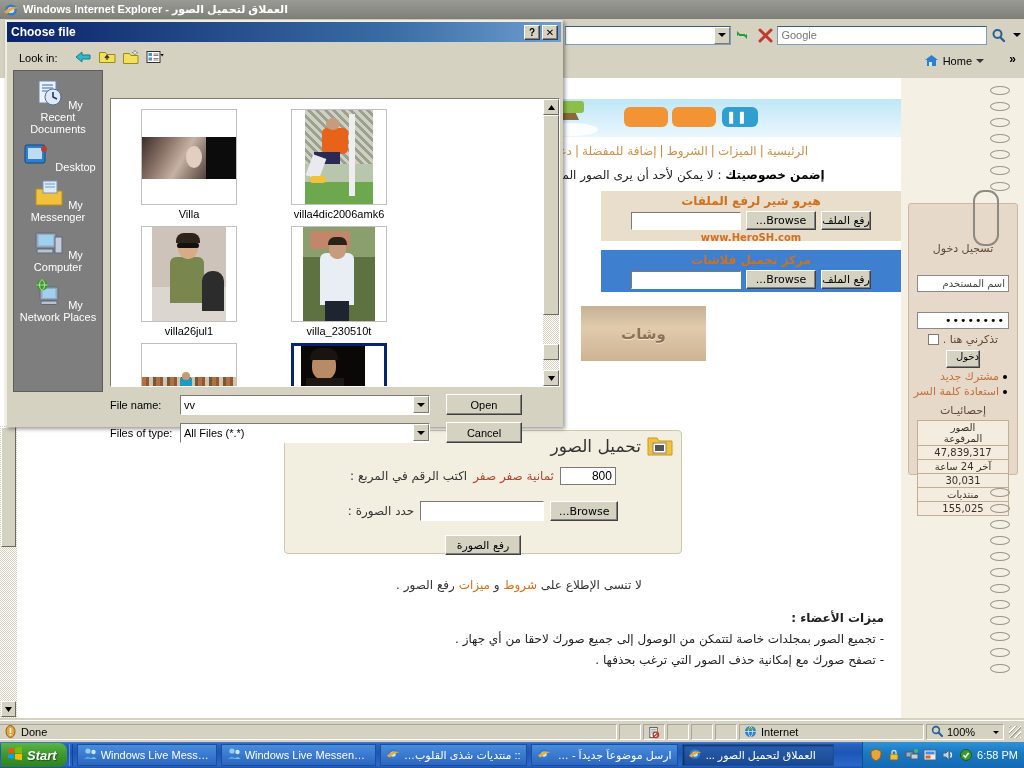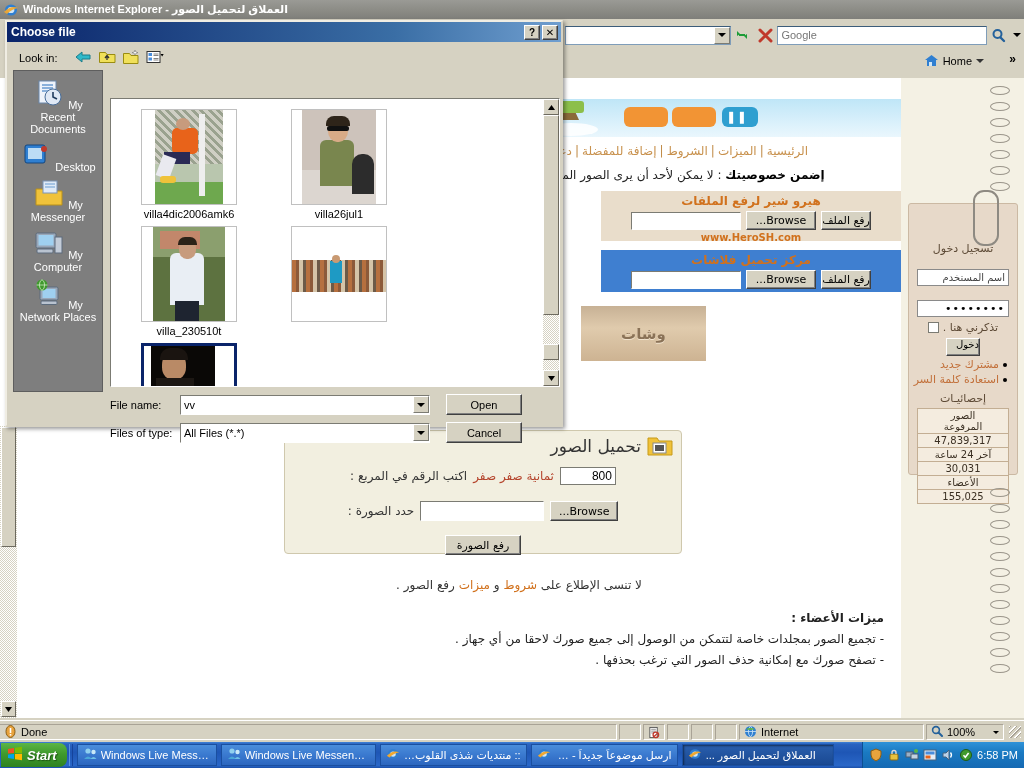--- a/index.html
+++ b/index.html
@@ -103,21 +103,21 @@
   #features .ft-title{font-weight:bold;margin-bottom:3px;}
   #features .ft-item{margin:7px 0;}
   
   #notebook{position:absolute;right:0;top:0;width:123px;height:640px;background:#f4f1e4;}
   .spiral{position:absolute;right:14px;width:18px;height:7px;border:1.5px solid #9a958a;border-radius:50%;background:transparent;}
   #login-panel{position:absolute;right:6px;top:125px;width:108px;height:270px;
     background:#e7d9c9;border:1px solid #cbb9a3;border-radius:3px;}
   .clip{position:absolute;right:18px;top:-14px;width:22px;height:52px;border:2px solid #8e8a82;border-radius:11px;
         background:transparent;}
   .lp-label{text-align:center;font-size:11px;color:#5d4a36;margin-top:38px;}
-  .lp-input{display:block;margin:14px auto 0;width:92px;height:17px;background:#fff;border:1px solid #8a8a8a;
+  .lp-input{display:block;margin:20px auto 0;width:92px;height:17px;background:#fff;border:1px solid #8a8a8a;
             box-sizing:border-box;font-size:10px;text-align:right;padding-right:3px;color:#444;line-height:15px;}
   .lp-remember{display:flex;align-items:center;justify-content:center;gap:4px;margin-top:4px;font-size:11px;color:#5d4a36;}
   .lp-check{width:11px;height:11px;background:#fff;border:1px solid #7b7b73;box-sizing:border-box;}
   .lp-loginbtn{display:block;margin:4px auto 0;width:34px;height:18px;}
   .lp-link{display:flex;align-items:center;justify-content:flex-start;gap:4px;font-size:11px;color:#c2703a;
            padding-right:10px;margin-top:2px;}
   .bullet{width:4px;height:4px;border-radius:50%;background:#000;flex:0 0 auto;}
   .stats-title{text-align:center;font-size:11px;color:#5d4a36;margin-top:6px;}
   #stats-table{margin:3px auto 0;width:92px;border-collapse:collapse;}
   #stats-table td{border:1px solid #c3ae93;text-align:center;font-size:10px;color:#3a2f22;padding:1px 16px;background:#f4ecdf;}
@@ -394,21 +394,21 @@
             <tr>
                   <td>47,839,317</td>
                 </tr>
             <tr>
                   <td>آخر 24 ساعة</td>
                 </tr>
             <tr>
                   <td>30,031</td>
                 </tr>
             <tr>
-                  <td>الأعضاء</td>
+                  <td>منتديات</td>
                 </tr>
             <tr>
                   <td>155,025</td>
                 </tr>
           </tbody>
             </table>
         </div>
 
         <div class="spiral" style="top:410px;"></div>
         <div class="spiral" style="top:426px;"></div>
@@ -566,20 +566,29 @@
             <path d="M3.5 6 h11 M9 .5 a7 7 0 0 1 0 11 a7 7 0 0 1 0 -11" fill="none" stroke="#cfe8c4" stroke-width=".8"></path>
           </svg>
       </span>
       <span>My Network Places</span>
     </div>
   </div>
 
   <div id="file-list">
     <div id="thumbs">
 
+      <div class="thumb">
+        <div class="box">
+          <div class="ph" style="top:27px;height:42px;background:#0c0c0c;"></div>
+          <div style="position:absolute;left:0;top:27px;width:64px;height:42px;
+                      background:linear-gradient(120deg,#3a2e28 0%,#8d756a 35%,#c6b1a4 60%,#51423b 100%);"></div>
+          <div style="position:absolute;left:44px;top:36px;width:16px;height:22px;border-radius:50%;background:#e3cfc2;"></div>
+        </div>
+        <div class="cap">Villa</div>
+      </div>
 
       <div class="thumb">
         <div class="box">
           <div style="position:absolute;left:13px;top:0;width:68px;height:96px;background:#b9c6ae;"></div>
           <div style="position:absolute;left:13px;top:0;width:68px;height:54px;
                       background:repeating-linear-gradient(45deg,#cfcfc4 0 3px,#9aa28f 3px 6px);"></div>
           <div style="position:absolute;left:13px;top:72px;width:68px;height:24px;background:#6ea84e;"></div>
           <div style="position:absolute;left:57px;top:4px;width:6px;height:82px;background:#eee;"></div>
           <div style="position:absolute;left:30px;top:18px;width:26px;height:26px;background:#e8631a;border-radius:5px;"></div>
           <div style="position:absolute;left:34px;top:8px;width:14px;height:12px;border-radius:50%;background:#c79b7d;"></div>

